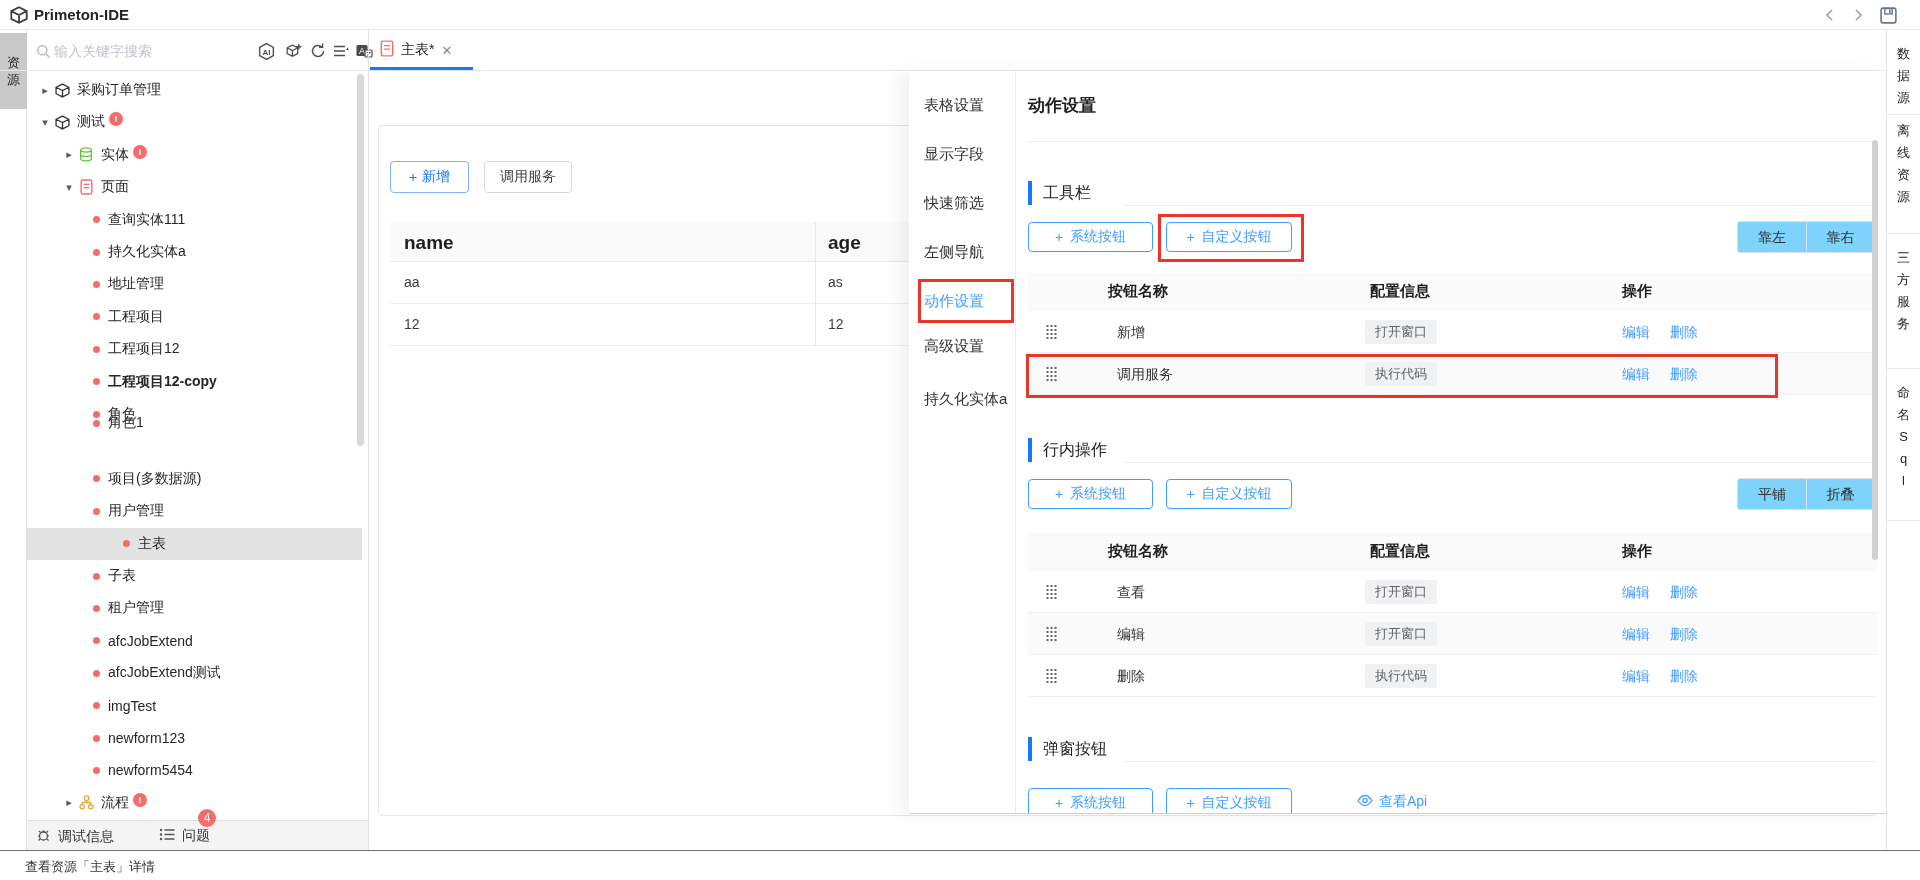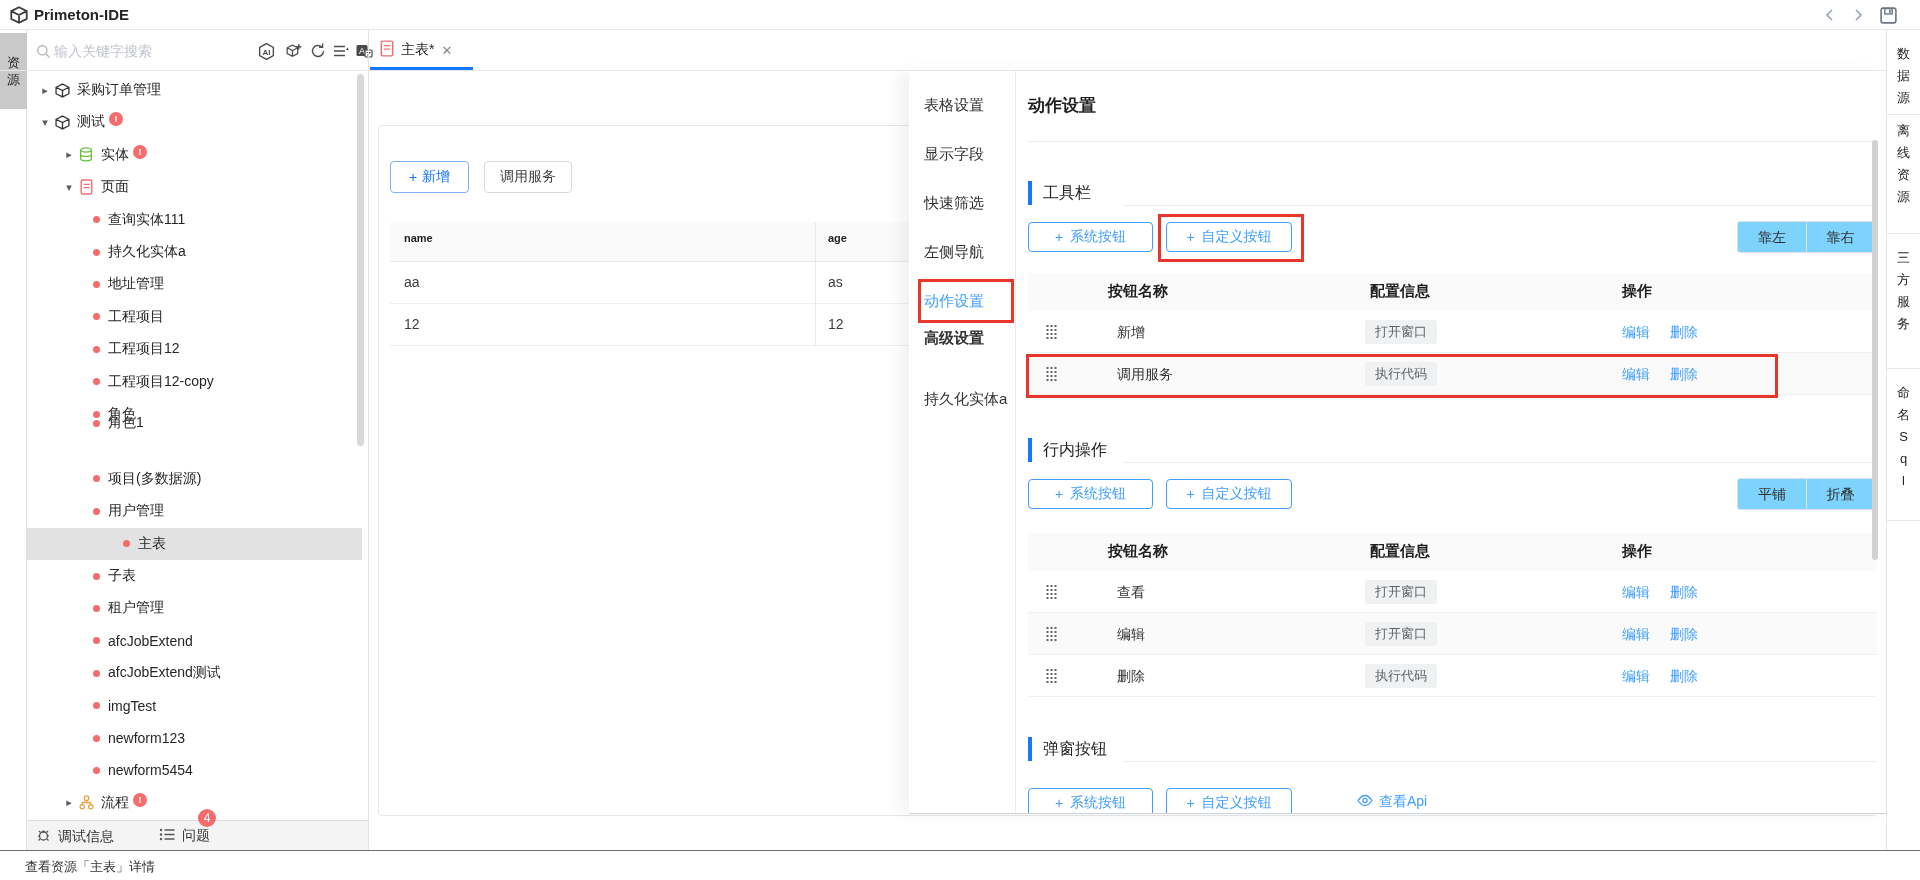--- a/index.html
+++ b/index.html
@@ -46,21 +46,21 @@
   .tab-label { font-size:14px; color:#262626; }
   .tab-close { font-size:13px; color:#8c8c8c; cursor:pointer; }
   .tab-underline { left:370px; top:67px; width:103px; height:3px; background:#1677ff; }
   .page-panel { left:378px; top:125px; width:1499px; height:691px; background:#fff; border:1px solid #e7e7e7; border-radius:4px; }
   .c-btn { position:absolute; top:161px; height:32px; border-radius:4px; background:#fff; display:flex; align-items:center;
            justify-content:center; gap:5px; font-size:14px; cursor:pointer; }
   .c-btn.primary { left:390px; width:79px; border:1px solid #7eb0fb; color:#1677ff; }
   .c-btn.plain { left:484px; width:88px; border:1px solid #d9d9d9; color:#404040; }
   .c-table { left:390px; top:222px; width:1487px; height:124px; }
   .c-thead { position:absolute; left:0; top:0; width:100%; height:40px; background:#fafafa; border-bottom:1px solid #e8e8e8; }
-  .c-th { position:absolute; top:10px; font-size:11px; font-weight:bold; color:#1f1f1f; }
+  .c-th { position:absolute; top:10px; font-size:19px; font-weight:bold; color:#1f1f1f; }
   .c-row { position:absolute; left:0; width:100%; height:42px; border-bottom:1px solid #efefef; }
   .c-cell { position:absolute; top:12px; font-size:14px; color:#3d3d3d; }
   .c-coldiv { position:absolute; left:425px; top:0; width:1px; height:124px; background:#e8e8e8; }
 
   
   .drawer { left:909px; top:71px; width:977px; height:743px; background:#fff; box-shadow:-10px 0 14px rgba(0,0,0,.05);
             border-bottom:1px solid #ccd3dc; overflow:hidden; z-index:4; }
   .d-menu-item { position:absolute; left:15px; font-size:15px; color:#303133; line-height:22px; cursor:pointer; }
   .d-menu-item.sel { color:#409eff; }
   .d-menu-div { position:absolute; left:106px; top:0; width:1px; height:743px; background:#ebebeb; }
@@ -225,21 +225,21 @@
         <span>地址管理</span>
       </div>
       <div class="tree-row" style="top: 270.8px; padding-left: 66px;">
         <span class="tree-dot"></span>
         <span>工程项目</span>
       </div>
       <div class="tree-row" style="top: 303.2px; padding-left: 66px;">
         <span class="tree-dot"></span>
         <span>工程项目12</span>
       </div>
-      <div class="tree-row" style="top: 335.6px; padding-left: 66px;">
+      <div class="tree-row" style="top: 335.6px; padding-left: 66px; font-weight: bold;">
         <span class="tree-dot"></span>
         <span>工程项目12-copy</span>
       </div>
       <div class="tree-row" style="top: 368px; padding-left: 66px;">
         <span class="tree-dot"></span>
         <span>角色</span>
       </div>
       <div class="tree-row" style="top: 377px; padding-left: 66px;">
         <span class="tree-dot"></span>
         <span>角色1</span>
@@ -369,21 +369,21 @@
   <div class="c-coldiv"></div>
 </div>
 
 <div class="abs drawer">
   <div id="drawerMenu">
       <div class="d-menu-item" style="top: 23px; text-align: center;">表格设置</div>
       <div class="d-menu-item" style="top: 72px;">显示字段</div>
       <div class="d-menu-item" style="top: 121px;">快速筛选</div>
       <div class="d-menu-item" style="top: 170px;">左侧导航</div>
       <div class="d-menu-item sel" style="top: 219px;">动作设置</div>
-      <div class="d-menu-item" style="top: 256px; font-weight: bold;">高级设置</div>
+      <div class="d-menu-item" style="top: 264px;">高级设置</div>
       <div class="d-menu-item" style="top: 317px;">持久化实体a</div>
     </div>
   <div class="d-menu-div"></div>
 
   <div class="d-title">动作设置</div>
   <div class="d-div1"></div>
 
   <div class="sec-bar" style="top:110px"></div>
   <div class="sec-title" style="top:112px">工具栏</div>
   <div class="sec-line" style="top:134px"></div>

